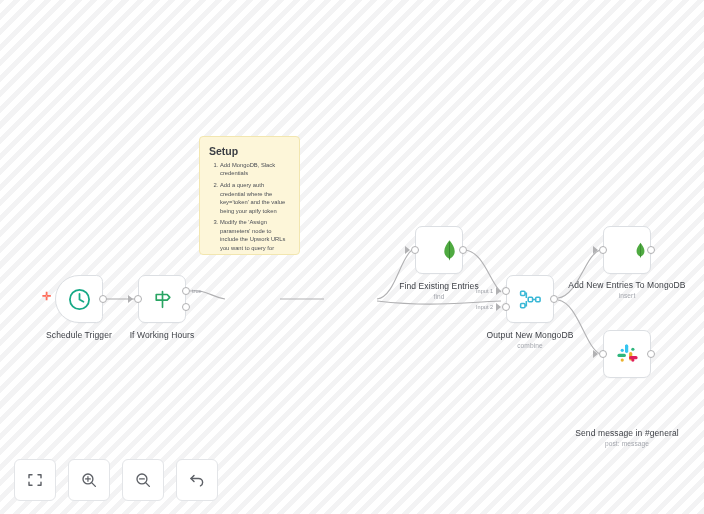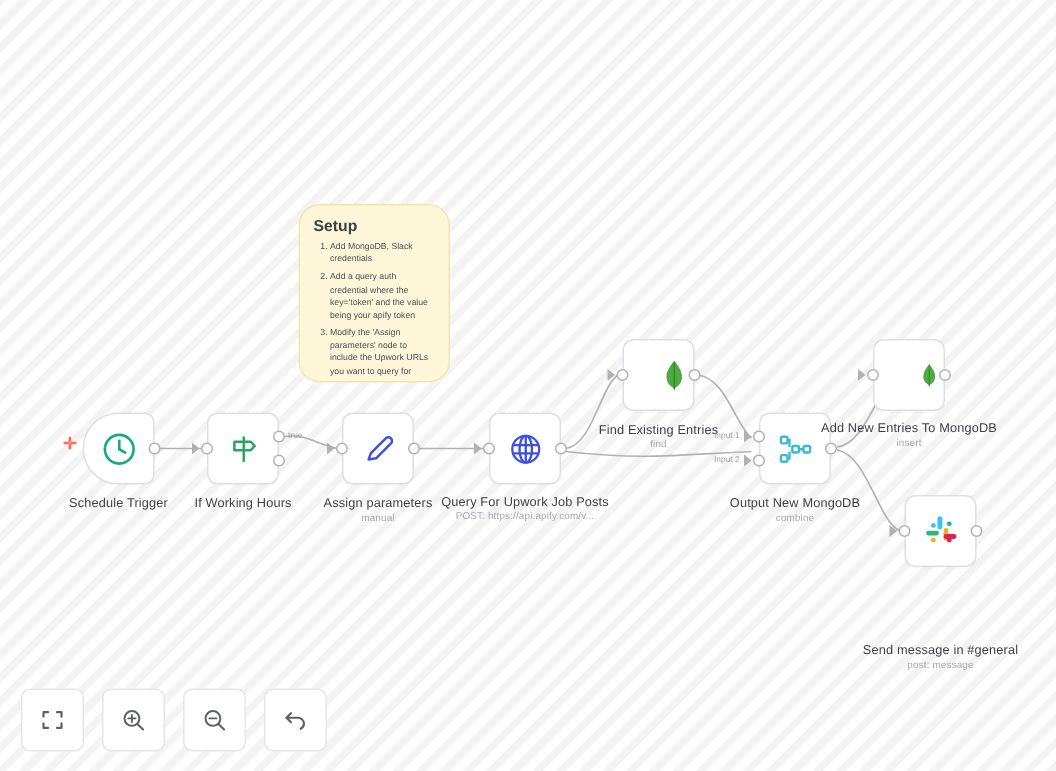--- a/index.html
+++ b/index.html
@@ -97,21 +97,21 @@
     white-space: nowrap;
   }
 
   
   #sticky {
     position: absolute;
     left: 199px; top: 136px;
     width: 101px; height: 119px;
     background: #fdf6d9;
     border: 1px solid #f2e6b0;
-    border-radius: 14px;
+    border-radius: 4px;
     padding: 8px 9px;
   }
   #sticky h3 {
     font-size: 10.5px;
     font-weight: bold;
     color: #3c3f45;
     margin-bottom: 4px;
   }
   #sticky ol {
     margin: 0; padding-left: 11px;
@@ -204,47 +204,21 @@
     <svg class="node-icon" viewBox="0 0 24 24">
       <circle cx="12" cy="12" r="9.2" fill="none" stroke="#17a986" stroke-width="1.7"></circle>
       <path d="M12 6.6 V12 L15.8 14.2" fill="none" stroke="#17a986" stroke-width="1.7" stroke-linecap="round"></path>
     </svg>
     <span class="port out"></span>
     <div class="node-label">
       <span>Schedule Trigger</span>
     </div>
   </div>
 
-  <div class="node" style="left:228px; top:275px;">
-    <svg class="node-icon" viewBox="0 0 24 24">
-      <path d="M5.5 18.5 L7 14.5 L16.5 5 C17.4 4.1 18.9 4.1 19.8 5 C20.7 5.9 20.7 7.4 19.8 8.3 L10.3 17.8 Z" fill="none" stroke="#3f51e0" stroke-width="1.6" stroke-linejoin="round"></path>
-    </svg>
-    <span class="arrow"></span>
-    <span class="port in"></span>
-    <span class="port out"></span>
-    <div class="node-label">
-      <span>Assign parameters</span>
-      <span class="node-sub">manual</span>
-    </div>
-  </div>
-
-  <div class="node" style="left:326px; top:275px;">
-    <svg class="node-icon" viewBox="0 0 24 24">
-      <circle cx="12" cy="12" r="8.6" fill="none" stroke="#3f51e0" stroke-width="1.5"></circle>
-      <ellipse cx="12" cy="12" rx="4" ry="8.6" fill="none" stroke="#3f51e0" stroke-width="1.5"></ellipse>
-      <path d="M3.6 9.4 H20.4 M3.6 14.6 H20.4 M12 3.4 V20.6" stroke="#3f51e0" stroke-width="1.5" fill="none"></path>
-    </svg>
-    <span class="arrow"></span>
-    <span class="port in"></span>
-    <span class="port out"></span>
-    <div class="node-label" style="top:53px;">
-      <span>Query For Upwork Job Posts</span>
-      <span class="node-sub">POST: https://api.apify.com/v...</span>
-    </div>
-  </div>
+
 
   <div class="node" style="left:415px; top:226px;padding-left:20px;">
     <svg class="node-icon" viewBox="0 0 24 24">
       <path d="M12 2.2 C14.8 6 17 9.2 17 12.6 C17 16.2 14.8 18.6 12.6 19.6 L12 21.8 L11.4 19.6 C9.2 18.6 7 16.2 7 12.6 C7 9.2 9.2 6 12 2.2 Z" fill="#4faa41"></path>
       <path d="M12 3.6 V20.4" stroke="#2f7a28" stroke-width="0.7" fill="none"></path>
     </svg>
     <span class="arrow"></span>
     <span class="port in"></span>
     <span class="port out"></span>
     <div class="node-label">
@@ -267,21 +241,21 @@
     <span class="port in t-bottom"></span>
     <span class="port out"></span>
     <span class="port-label" style="left:-31px; top:12px;">Input 1</span>
     <span class="port-label" style="left:-31px; top:28px;">Input 2</span>
     <div class="node-label">
       <span>Output New MongoDB</span>
       <span class="node-sub">combine</span>
     </div>
   </div>
 
-  <div class="node" style="left:582px; top:226px;padding-left:27px;">
+  <div class="node" style="left:603px; top:226px;padding-left:27px;">
     <svg class="node-icon" viewBox="0 0 24 24">
       <path d="M12 2.2 C14.8 6 17 9.2 17 12.6 C17 16.2 14.8 18.6 12.6 19.6 L12 21.8 L11.4 19.6 C9.2 18.6 7 16.2 7 12.6 C7 9.2 9.2 6 12 2.2 Z" fill="#4faa41"></path>
       <path d="M12 3.6 V20.4" stroke="#2f7a28" stroke-width="0.7" fill="none"></path>
     </svg>
     <span class="arrow"></span>
     <span class="port in"></span>
     <span class="port out"></span>
     <div class="node-label" style="top:53px;">
       <span>Add New Entries To MongoDB</span>
       <span class="node-sub">insert</span>

